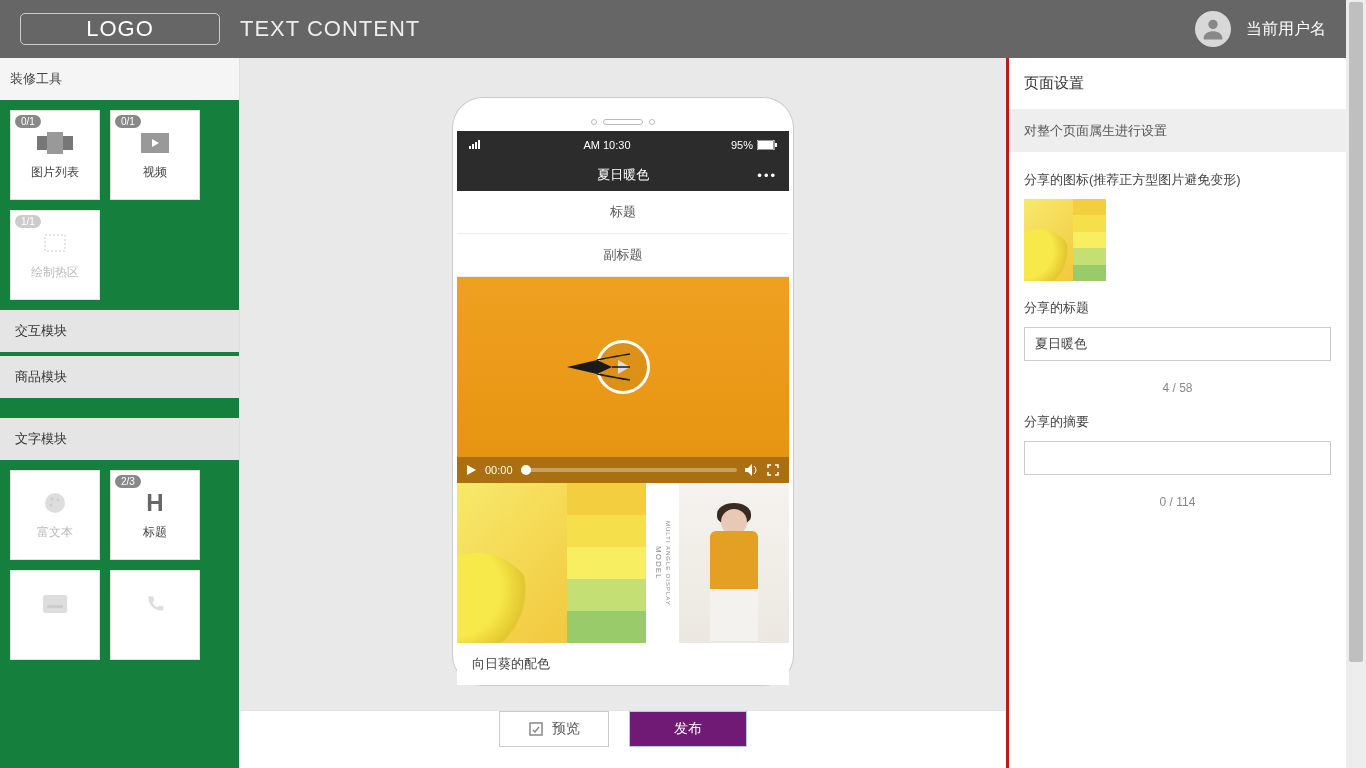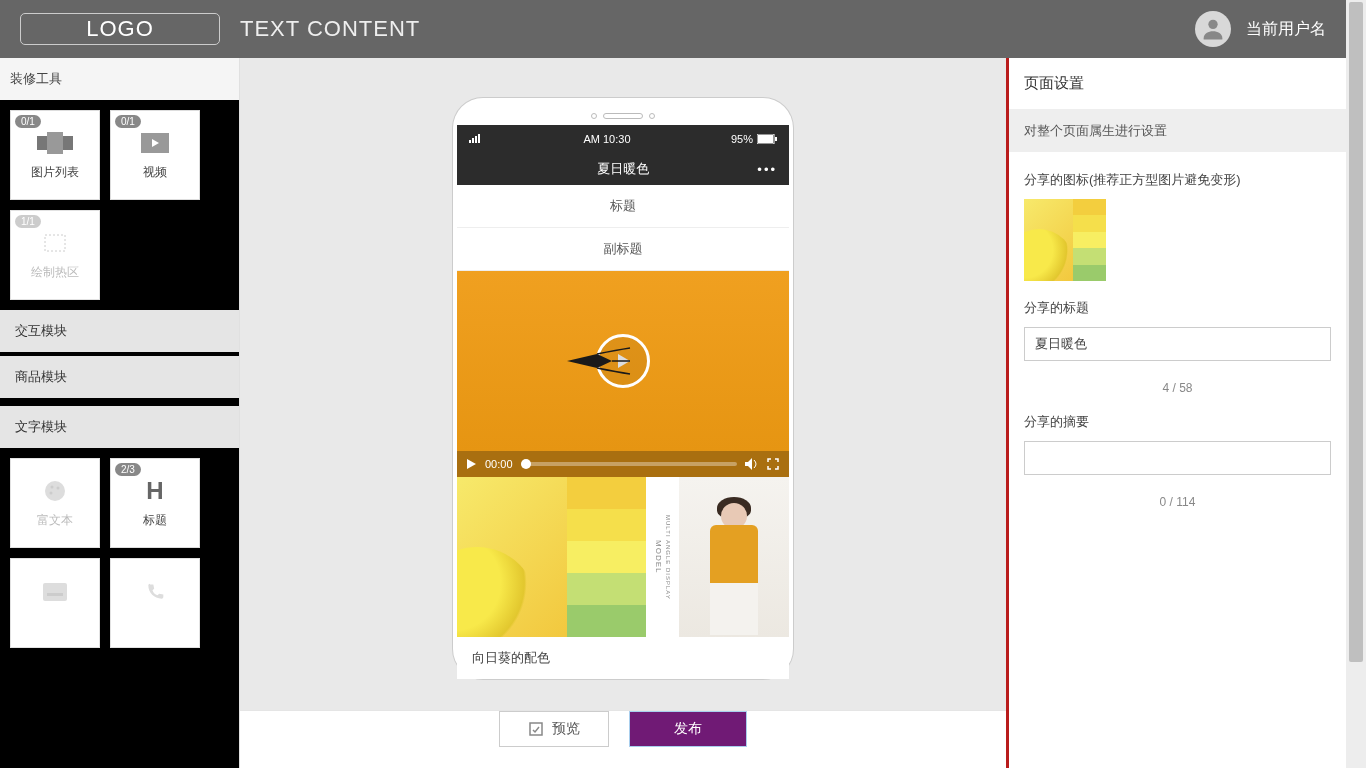--- a/index.html
+++ b/index.html
@@ -4,31 +4,31 @@
 <style>
 *{box-sizing:border-box;margin:0;padding:0;font-family:"Microsoft YaHei",Arial,sans-serif;}
 body{background:#f0f0f0;width:1366px;height:768px;overflow:hidden;position:relative;}
 .topbar{height:58px;background:#666;display:flex;align-items:center;padding:0 20px;color:#fff;width:1346px;}
 .logo-box{border:1px solid #ccc;border-radius:5px;height:32px;width:200px;display:flex;align-items:center;justify-content:center;font-weight:normal;font-size:22px;letter-spacing:1px;}
 .text-content{margin-left:20px;font-size:22px;font-weight:500;letter-spacing:1px;color:#eee;}
 .user-box{margin-left:auto;display:flex;align-items:center;gap:15px;text-align:right;}
 .avatar{width:36px;height:36px;border-radius:50%;background:#d8d8d8;display:flex;align-items:center;justify-content:center;}
 .avatar svg{width:28px;height:28px;}
 .layout{display:flex;height:710px;width:1346px;}
-.left{width:240px;background:#000000;border-right:1px solid #e0e0e0;overflow-y:auto;padding-bottom:40px;}
+.left{width:240px;background:#15803d;border-right:1px solid #e0e0e0;overflow-y:auto;padding-bottom:40px;}
 .left-title{padding:12px 10px;font-size:13px;color:#444;background:#f5f5f5;}
 .section-hd{background:#e5e5e5;padding:12px 15px;font-size:13px;color:#333;}
 .tool-grid{display:flex;flex-wrap:wrap;gap:10px;padding:10px;}
 .tool{width:90px;height:90px;border:1px solid #ddd;background:#fff;display:flex;flex-direction:column;align-items:center;justify-content:center;gap:8px;position:relative;font-size:12px;color:#444;cursor:pointer;}
 .tool.disabled{color:#bbb;border-color:#e2e2e2;}
 .badge{position:absolute;top:4px;left:4px;background:#888;color:#fff;border-radius:10px;font-size:10px;padding:1px 6px;}
 .badge.light{background:#ccc;}
 .ico-box{width:40px;height:26px;display:flex;align-items:center;justify-content:center;}
 .center{flex:1;background:#e9e9e9;display:flex;justify-content:center;align-items:flex-start;overflow:hidden;position:relative;}
-.phone{margin-top:40px;width:340px;background:#fff;border-radius:30px;box-shadow:0 0 0 1px #ccc;padding-top:15px;}
+.phone{margin-top:40px;width:340px;background:#fff;border-radius:30px;box-shadow:0 0 0 1px #ccc;padding-top:21px;}
 .notch{display:flex;justify-content:center;gap:6px;margin-bottom:6px;}
 .dot{width:6px;height:6px;border-radius:50%;border:1px solid #bbb;}
 .slot{width:40px;height:6px;border-radius:3px;border:1px solid #bbb;}
 .statusbar{background:#2c2c2c;height:28px;display:flex;align-items:center;justify-content:space-between;padding:0 12px;color:#fff;font-size:11px;margin:0 4px;}
 .stat-right{display:flex;align-items:center;gap:4px;}
 .apptitle{background:#2c2c2c;height:32px;color:#fff;display:flex;align-items:center;justify-content:space-between;padding:0 12px;font-size:13px;margin:0 4px;}
 .phone-body{margin:0 4px;background:#fff;}
 .title-row{text-align:center;padding:12px 0;font-size:13px;color:#555;border-bottom:1px solid #eee;}
 .video{position:relative;background:linear-gradient(#f0a020,#e69512);height:180px;display:flex;align-items:center;justify-content:center;}
 .play-circle{width:54px;height:54px;border:3px solid #fff;border-radius:50%;display:flex;align-items:center;justify-content:center;background:rgba(0,0,0,0.06);}
@@ -113,21 +113,21 @@
         <div class="ico-box">
             <svg width="22" height="18">
               <rect x="1" y="1" width="20" height="16" fill="none" stroke="#ccc" stroke-dasharray="2 2"></rect>
             </svg>
           </div>
         <span>绘制热区</span>
       </div>
     </div>
     <div class="section-hd">交互模块</div>
     <div class="section-hd" style="margin-top:4px;">商品模块</div>
-    <div class="section-hd" style="margin-top:8px;">文字模块</div>
+    <div class="section-hd" style="margin-top:20px;">文字模块</div>
     <div class="tool-grid">
       <div class="tool disabled">
         <div class="ico-box">
             <svg width="24" height="24" viewBox="0 0 24 24" fill="#ddd">
               <circle cx="12" cy="12" r="10"></circle>
               <circle cx="9" cy="8" r="1.5" fill="#ccc"></circle>
               <circle cx="15" cy="9" r="1.5" fill="#ccc"></circle>
               <circle cx="8" cy="14" r="1.5" fill="#ccc"></circle>
             </svg>
           </div>

